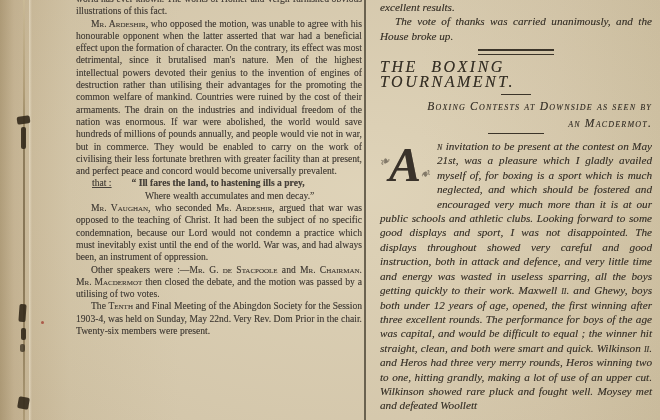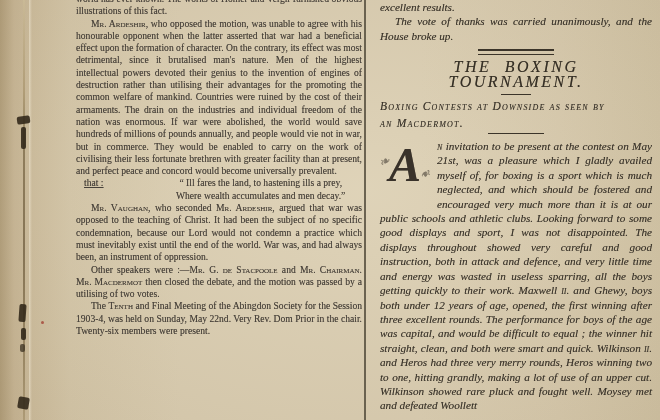--- a/index.html
+++ b/index.html
@@ -30,32 +30,32 @@
   
   .divider{position:absolute;left:364px;top:0;bottom:0;width:1.5px;background:#57503f;opacity:.85;}
   .col-left{position:absolute;left:76px;top:-7px;width:286px;
     font-size:9.6px;line-height:12.3px;text-align:justify;color:#46403a;}
   .col-right{position:absolute;left:380px;top:0;width:272px;
     font-size:11.2px;line-height:14.4px;text-align:justify;color:#3a342b;font-style:italic;}
   p{margin:0;}
   .indent{text-indent:15px;}
   .sc{font-variant:small-caps;}
   .quote-row{display:flex;}
-  .quote-lead{margin-left:8px;text-decoration:underline;}
-  .quote-l1{margin-left:76px;}
-  .quote-l2{margin-left:100px;}
+  .quote-lead{margin-left:16px;text-decoration:underline;}
+  .quote-l1{margin-left:20px;font-weight:bold;}
+  .quote-l2{margin-left:69px;}
   
   .sep-double{width:76px;height:3px;margin:6px auto 5px auto;
     border-top:2px solid #3b3429;border-bottom:1px solid #3b3429;}
-  .article-title{text-align:center;font-size:16px;letter-spacing:2.5px;word-spacing:7px;
+  .article-title{text-align:left;font-size:16px;letter-spacing:2.5px;word-spacing:7px;
     color:#352f25;margin:2px 0 1px 0;text-indent:0;}
   .rule-s{height:1px;background:#3b3429;margin:5px auto;}
   .rule-title{width:30px;}
   .rule-sub{width:56px;margin-top:3px;margin-bottom:4px;}
-  .subtitle{text-align:left;font-variant:small-caps;font-size:11.5px;letter-spacing:1.2px;
+  .subtitle{text-align:right;font-variant:small-caps;font-size:11.5px;letter-spacing:1.2px;
     line-height:13.5px;margin:3px 0 0 0;text-indent:0;color:#3a342b;}
   
   .dropcap{float:left;width:50px;height:55px;margin:3px 7px 0 0;position:relative;
     font-size:48px;line-height:46px;font-weight:bold;text-align:center;color:#39322a;}
   .dropcap::before{content:"❧";position:absolute;font-size:13px;font-weight:normal;
     top:-3px;left:-1px;transform:rotate(-25deg);opacity:.55;}
   .dropcap::after{content:"❧";position:absolute;font-size:13px;font-weight:normal;
     bottom:1px;right:-2px;transform:rotate(150deg);opacity:.55;}
   .article-start{margin-top:5px;}
 </style>

